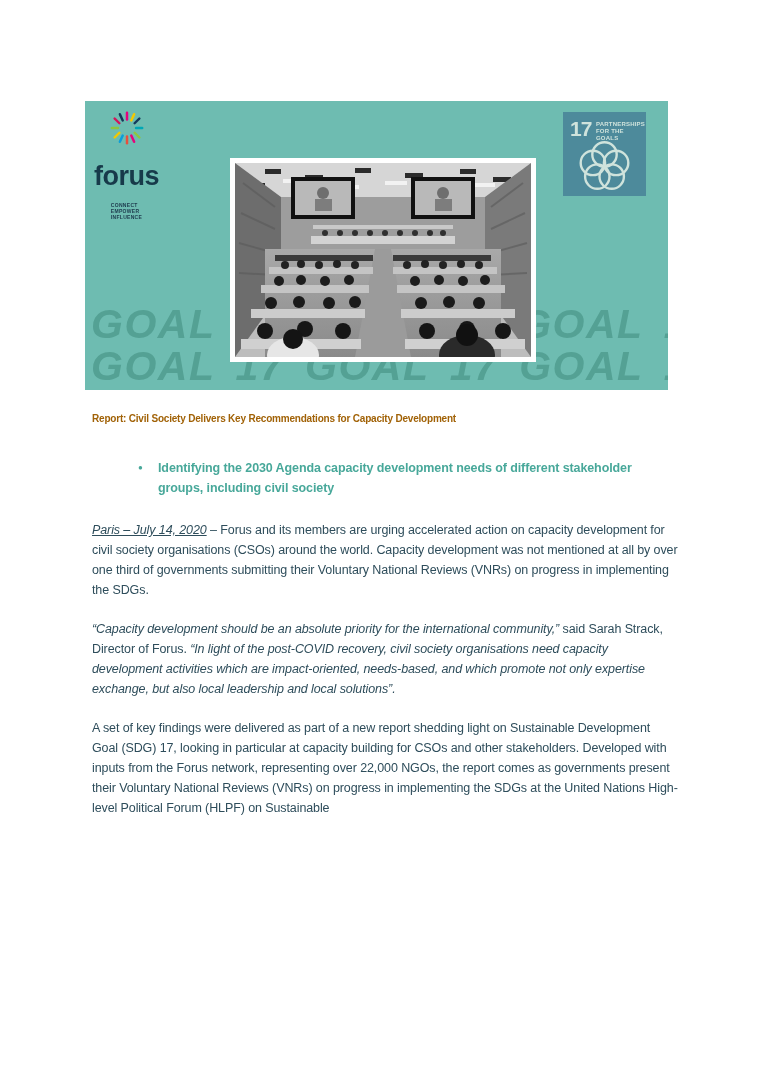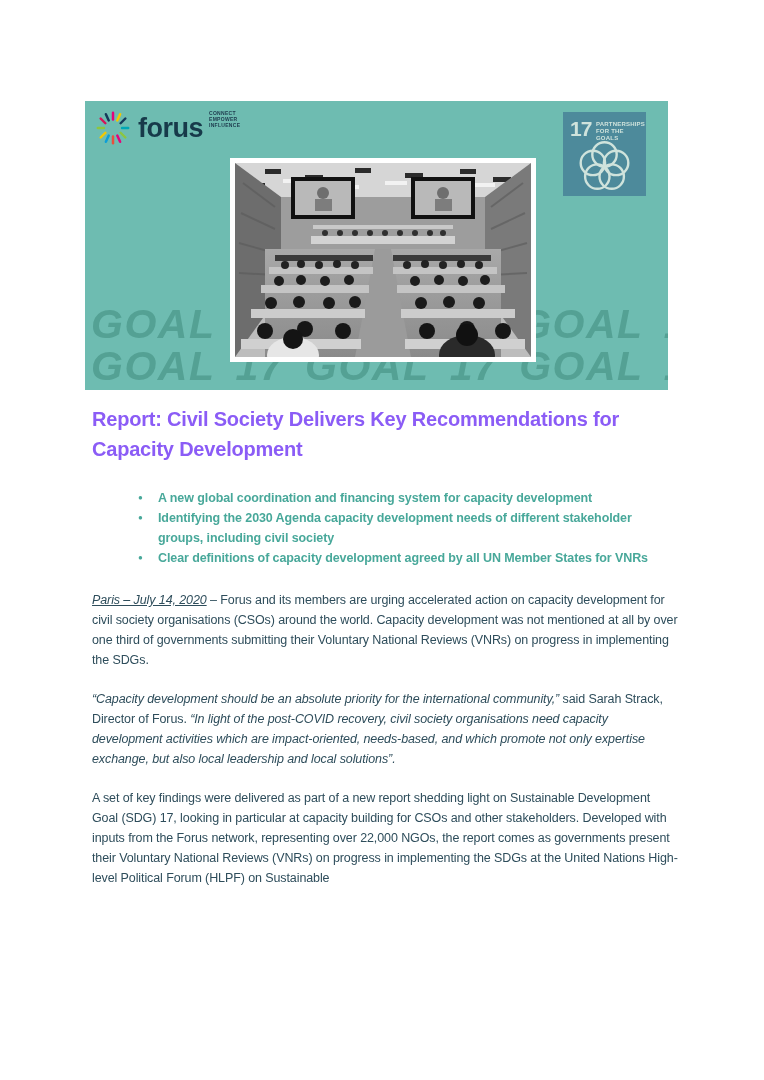--- a/index.html
+++ b/index.html
@@ -9,21 +9,21 @@
     position:relative; width:764px; height:1080px; background:#ffffff;
     overflow:hidden; margin:0 auto;
   }
 
   
   .banner {
     position:absolute; left:85px; top:101px; width:583px; height:289px;
     background:#6ebcb1; overflow:hidden;
   }
   .logo-row {
-    position:absolute; left:9px; top:8px; display:flex; align-items:flex-start; gap:6px;
+    position:absolute; left:9px; top:8px; display:flex; align-items:center; gap:6px;flex-direction:column;
   }
   .logo-burst { width:38px; height:38px; }
   .logo-word {
     font-size:27px; font-weight:bold; color:#173a4a; letter-spacing:-0.5px;
     line-height:38px;
   }
   .logo-tagline {
     display:flex; flex-direction:column; justify-content:center; gap:1px;
     padding-top:2px;
   }
@@ -60,21 +60,21 @@
     background:#ffffff; padding:5px; z-index:2;
   }
   .photo svg { display:block; width:296px; height:194px; }
 
   
   .article {
     position:absolute; left:92px; top:404px; width:586px;
     color:#2e4d5b;
   }
   .article h1 {
-    font-size:20px; line-height:30px; font-weight:bold; color:#8b5cf6;
+    font-size:10px; line-height:30px; font-weight:bold; color:#a16207;
     letter-spacing:-0.2px; max-width:575px; margin-bottom:24px;
   }
   .article .intro {
     font-size:12.5px; line-height:20px; letter-spacing:-0.1px; margin-bottom:14px;
   }
   .rec-list {
     list-style:none; margin:0 0 22px 0; padding-left:66px; max-width:586px;
   }
   .rec-list li {
     position:relative; font-size:12.5px; line-height:20px; font-weight:600;
@@ -272,23 +272,21 @@
         </g>
       </svg>
     </div>
   </div>
 
   <div class="article">
     <h1>Report: Civil Society Delivers Key Recommendations for Capacity Development</h1>
 
 
     <ul class="rec-list">
-        <li>A new global coordination and financing system for capacity development</li>
         <li>Identifying the 2030 Agenda capacity development needs of different stakeholder groups, including civil society</li>
-        <li>Clear definitions of capacity development agreed by all UN Member States for VNRs</li>
       </ul>
 
     <div class="paragraphs">
         <p><span class="seg-italic_underline">Paris – July 14, 2020</span><span class="seg-normal"> – Forus and its members are urging accelerated action on capacity development for civil society organisations (CSOs) around the world. Capacity development was not mentioned at all by over one third of governments submitting their Voluntary National Reviews (VNRs) on progress in implementing the SDGs.</span></p>
         <p><span class="seg-italic">“Capacity development should be an absolute priority for the international community,”</span><span class="seg-normal"> said Sarah Strack, Director of Forus. </span><span class="seg-italic">“In light of the post-COVID recovery, civil society organisations need capacity development activities which are impact-oriented, needs-based, and which promote not only expertise exchange, but also local leadership and local solutions”.</span></p>
         <p><span class="seg-normal">A set of key findings were delivered as part of a new report shedding light on Sustainable Development Goal (SDG) 17, looking in particular at capacity building for CSOs and other stakeholders. Developed with inputs from the Forus network, representing over 22,000 NGOs, the report comes as governments present their Voluntary National Reviews (VNRs) on progress in implementing the SDGs at the United Nations High-level Political Forum (HLPF) on Sustainable</span></p>
       </div>
   </div>
 
 </div>

